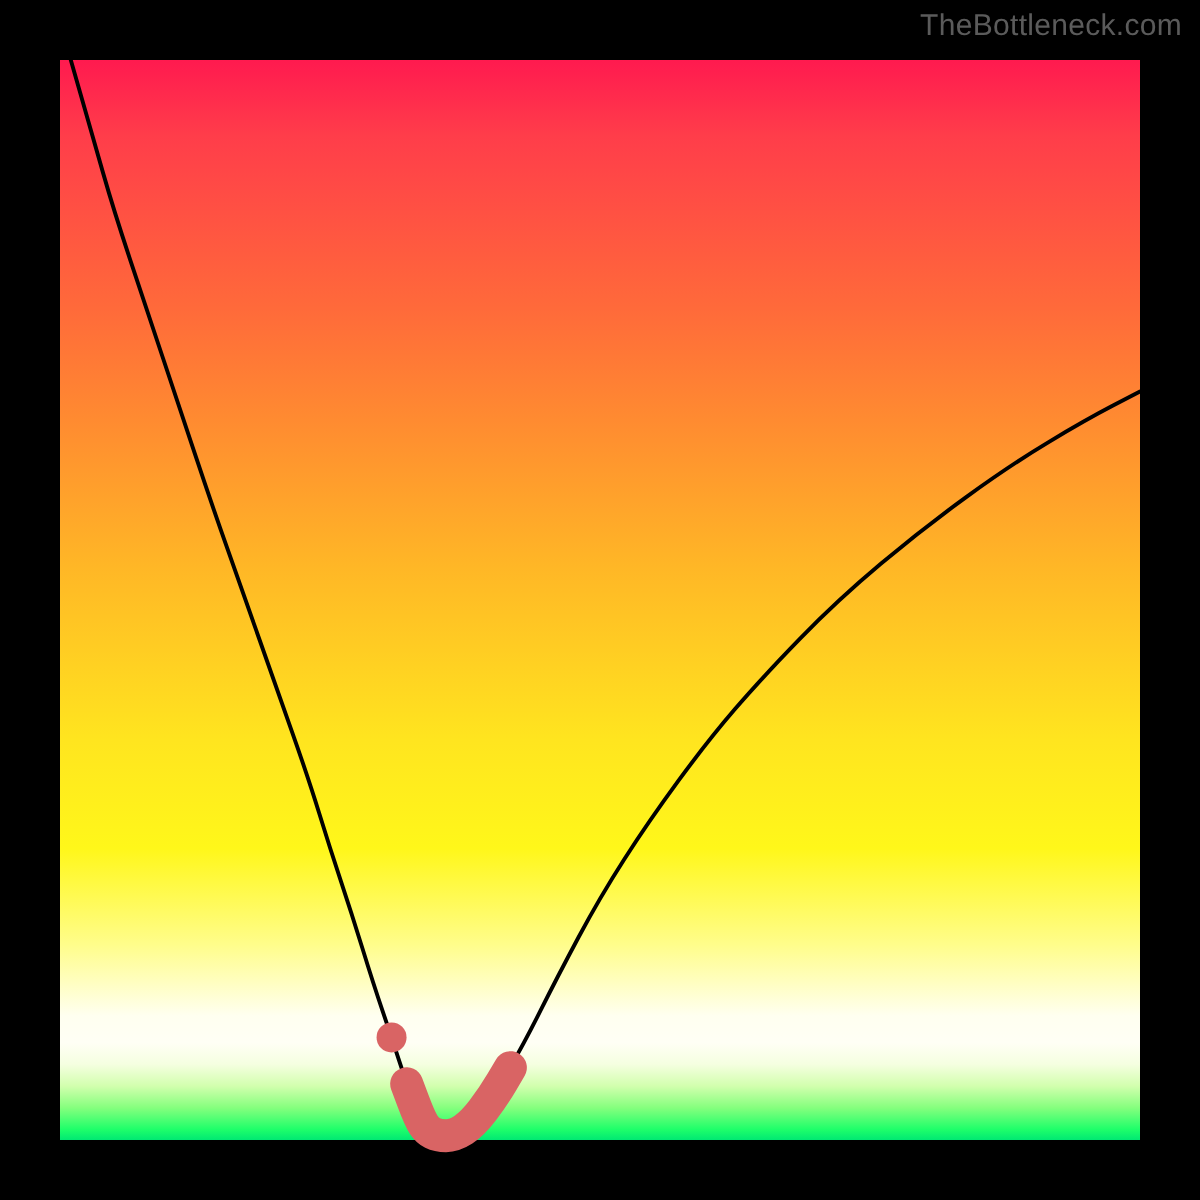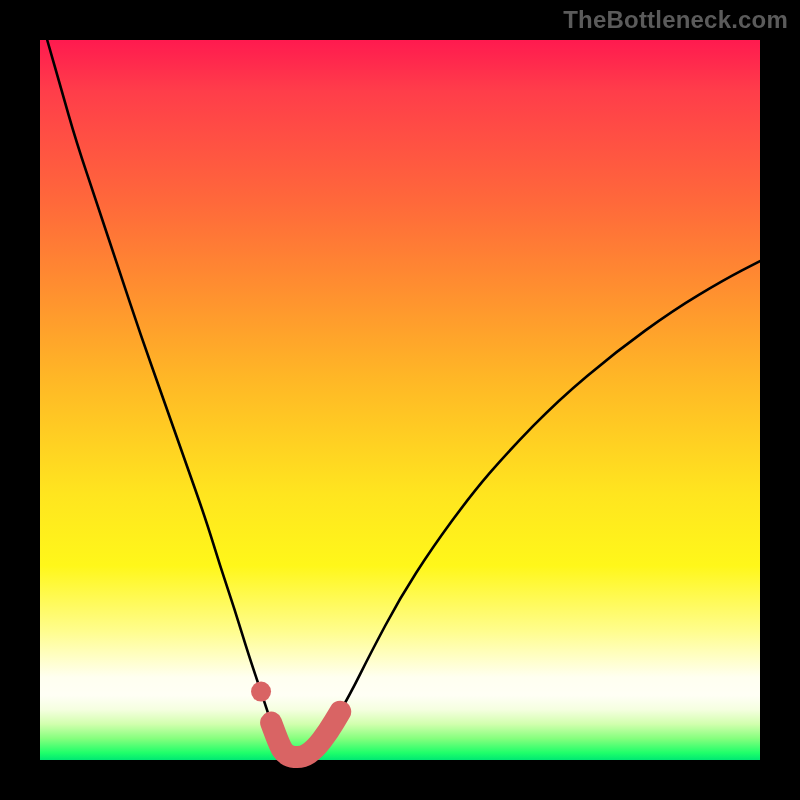--- a/index.html
+++ b/index.html
@@ -49,22 +49,22 @@
     top: 40px;
     width: 720px;
     height: 720px;
     overflow: visible;
   }
   .watermark {
     position: absolute;
     top: 6px;
     right: 12px;
     color: #5b5b5b;
-    font-size: 24px;
-    font-weight: 700;
+    font-size: 20px;
+    font-weight: 400;
     letter-spacing: 0.2px;
     user-select: none;
   }
 </style>
 </head>
 <body>
 
 <div class="frame">
   <div class="plot-bg"></div>
 

